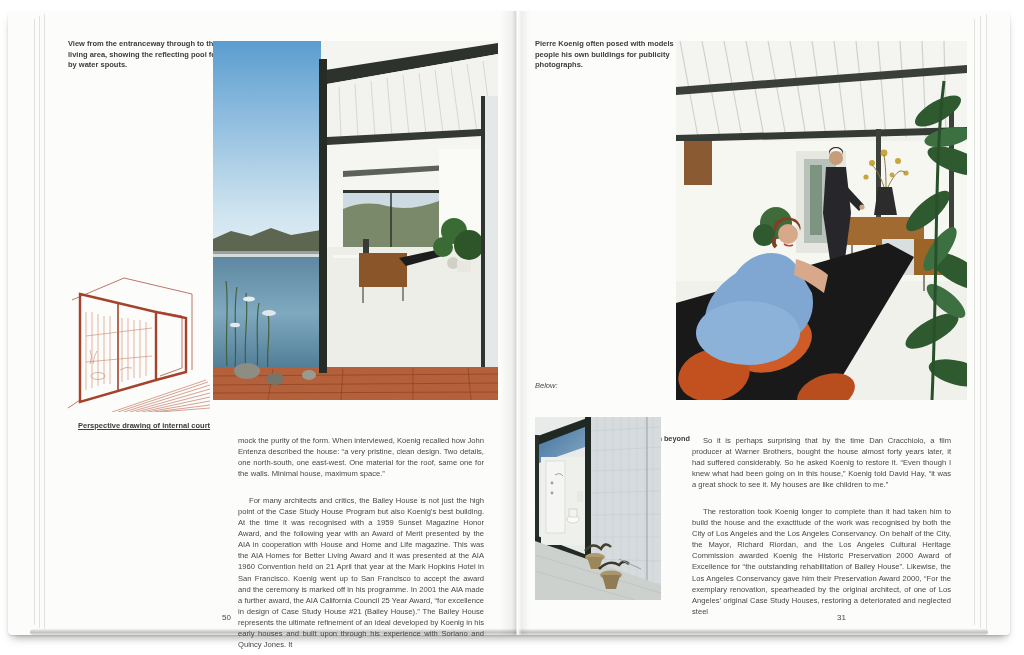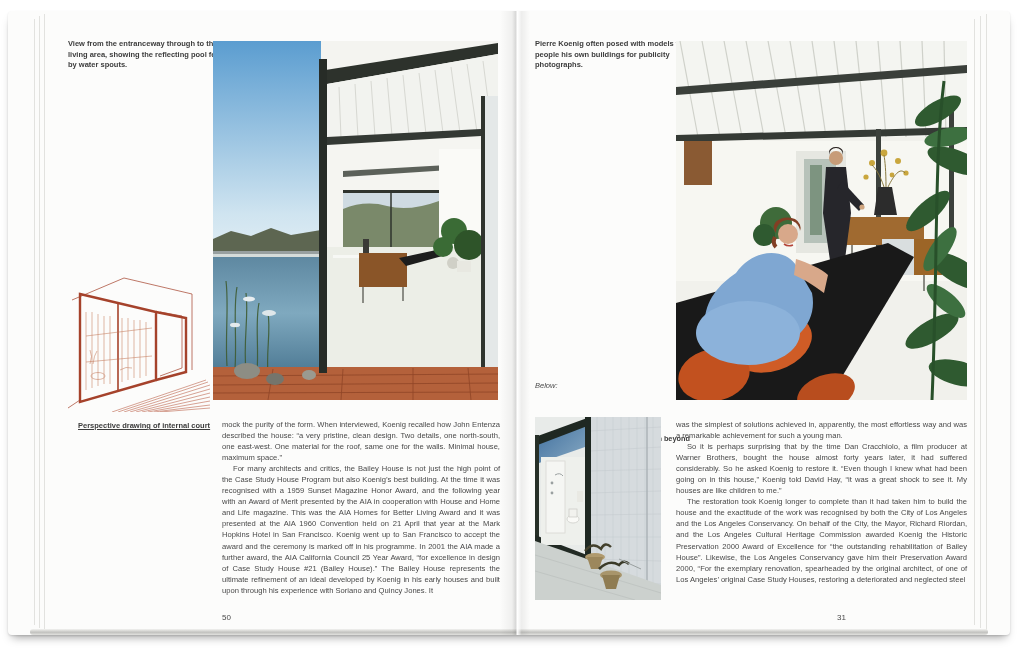--- a/index.html
+++ b/index.html
@@ -11,21 +11,21 @@
   .edge-line{position:absolute;background:#e2e2df;width:1px;}
   .bottom-edge{position:absolute;left:22px;top:618px;width:958px;height:6px;
         background:linear-gradient(180deg,#f2f2f0 0%,#c2c2bf 55%,#e2e2df 100%);border-radius:3px;}
   .gutter{position:absolute;left:492px;top:0;width:30px;height:624px;
         background:linear-gradient(90deg,rgba(0,0,0,0) 0%,rgba(0,0,0,.05) 40%,rgba(0,0,0,.14) 52%,
         rgba(255,255,255,.9) 58%,rgba(0,0,0,.06) 72%,rgba(0,0,0,0) 100%);}
 
   .caption{position:absolute;font-size:7.5px;line-height:10.5px;font-weight:bold;color:#3c3c3c;}
   .caption-label{font-weight:normal;color:#4a4a4a;}
   .body-col{position:absolute;font-size:7.6px;line-height:11.05px;color:#484848;text-align:justify;}
-  .body-col p{margin:0;}
+  .body-col p{margin:16px;}
   .body-col p.indent{text-indent:11px;}
   .page-num{position:absolute;font-size:8px;color:#4a4a4a;}
 
   figure{position:absolute;margin:0;padding:0;}
   figure svg{display:block;}
 </style>
 </head>
 <body>
 
 <div class="stage">
@@ -353,19 +353,18 @@
         <polygon points="52,140 68,140 64,152 56,152" fill="#9c875c"></polygon>
         <path d="M64,152 q10,-10 20,-4 q5,-6 10,-1" stroke="#3a3a28" stroke-width="2.6" fill="none"></path>
         <ellipse cx="76" cy="158" rx="11" ry="4.5" fill="#a8956b"></ellipse>
         <polygon points="67,158 85,158 81,172 71,172" fill="#8f7c52"></polygon>
         <line x1="84" y1="142" x2="106" y2="152" stroke="#9aa0a0" stroke-width="1"></line>
       </g>
     </svg>
   </figure>
 
   <div class="body-col" style="left:676px;top:419px;width:291px;">
-      <p>was the simplest of solutions achieved in, apparently, the most effortless way and was a remarkable achievement for such a young man.</p>
       <p class="indent">So it is perhaps surprising that by the time Dan Cracchiolo, a film producer at Warner Brothers, bought the house almost forty years later, it had suffered considerably. So he asked Koenig to restore it. “Even though I knew what had been going on in this house,” Koenig told David Hay, “it was a great shock to see it. My houses are like children to me.”</p>
       <p class="indent">The restoration took Koenig longer to complete than it had taken him to build the house and the exactitude of the work was recognised by both the City of Los Angeles and the Los Angeles Conservancy. On behalf of the City, the Mayor, Richard Riordan, and the Los Angeles Cultural Heritage Commission awarded Koenig the Historic Preservation 2000 Award of Excellence for “the outstanding rehabilitation of Bailey House”. Likewise, the Los Angeles Conservancy gave him their Preservation Award 2000, “For the exemplary renovation, spearheaded by the original architect, of one of Los Angeles’ original Case Study Houses, restoring a deteriorated and neglected steel</p>
     </div>
 
   <div class="page-num" style="left:837px;top:613px;">31</div>
 </div>
 
 </body></html>

